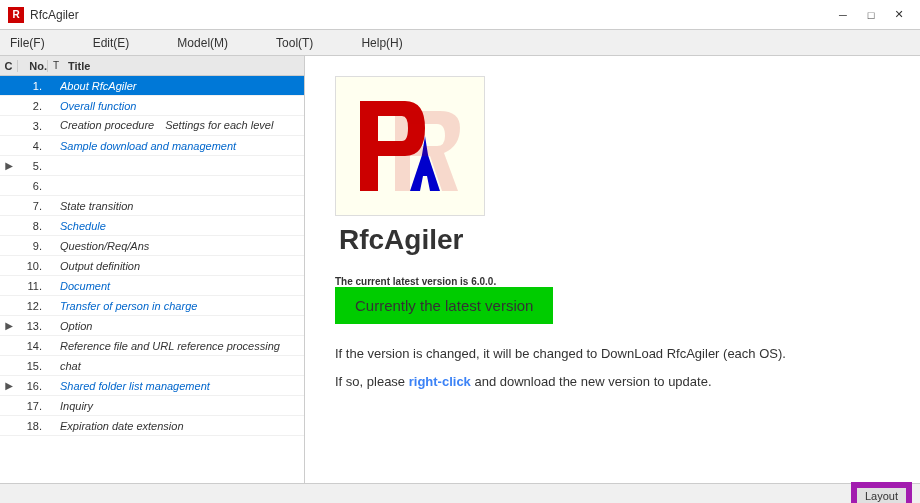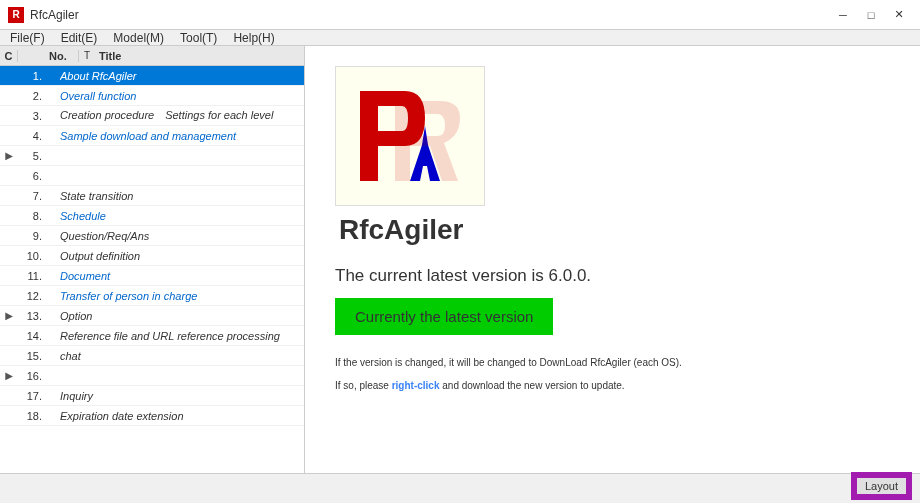--- a/index.html
+++ b/index.html
@@ -48,25 +48,26 @@
       display: flex;
       align-items: center;
       justify-content: center;
       font-size: 11px;
       color: #333;
     }
 
     
     .menu-bar {
       background: #f0f0f0;
-      height: 16px;
+      height: 26px;
       display: flex;
       align-items: center;
       padding: 0 2px;
       border-bottom: 1px solid #ccc;
+      gap: 32px;
     }
     .menu-item {
       padding: 2px 8px;
       font-size: 12px;
       color: #333;
       cursor: pointer;
     }
 
     
     .main-layout {
@@ -93,26 +94,25 @@
       width: 18px;
       text-align: center;
       border-right: 1px solid #ccc;
       font-size: 11px;
       font-weight: bold;
       color: #333;
       padding: 0 2px;
     }
     .col-no {
       width: 30px;
-      text-align: left;
+      text-align: right;
       border-right: 1px solid #ccc;
       font-size: 11px;
       font-weight: bold;
       color: #333;
-      margin-left: 31px;
     }
     .col-t-icon {
       width: 16px;
       text-align: center;
       font-size: 10px;
       color: #333;
     }
     .col-title {
       flex: 1;
       padding-left: 4px;
@@ -192,39 +192,39 @@
     }
 
     .app-name {
       font-size: 28px;
       font-weight: bold;
       color: #333;
       margin-left: 4px;
     }
 
     .version-text {
-      font-size: 17px;
-      color: #333;
-      margin-bottom: 12px;
+      font-size: 10px;
+      color: #333;
+      font-weight: bold;
     }
 
     .version-btn {
       background: #00cc00;
       color: #333;
       border: none;
       padding: 10px 20px;
       font-size: 15px;
       font-weight: normal;
       cursor: pointer;
       margin-bottom: 20px;
       display: inline-block;
     }
 
     .info-text {
-      font-size: 10px;
+      font-size: 13px;
       color: #333;
       margin-bottom: 8px;
       line-height: 1.5;
     }
 
     .info-text .highlight {
       color: #3b82f6;
       font-weight: bold;
     }
 
@@ -381,20 +381,21 @@
       <div class="row-c"></div>
       <div class="row-no">15.</div>
       <div class="row-arrow"></div>
       <div class="row-title black">chat</div>
     </div>
 
     <div class="table-row">
       <div class="row-c">▶</div>
       <div class="row-no">16.</div>
       <div class="row-arrow"></div>
+      <div class="row-title">Shared folder list management</div>
     </div>
 
     <div class="table-row">
       <div class="row-c"></div>
       <div class="row-no">17.</div>
       <div class="row-arrow"></div>
       <div class="row-title black">Inquiry</div>
     </div>
 
     <div class="table-row">

